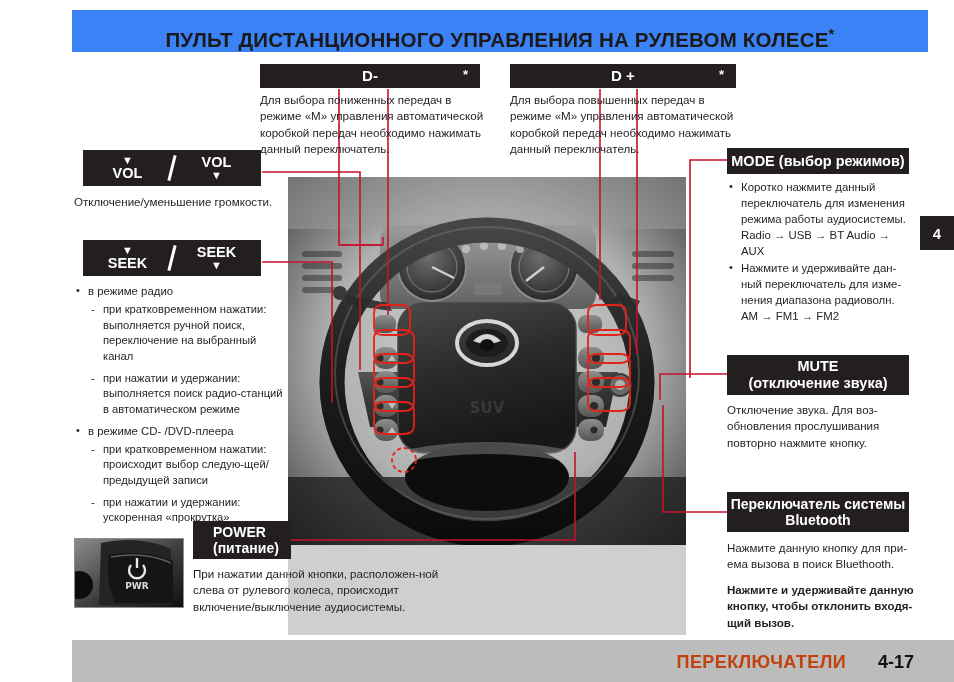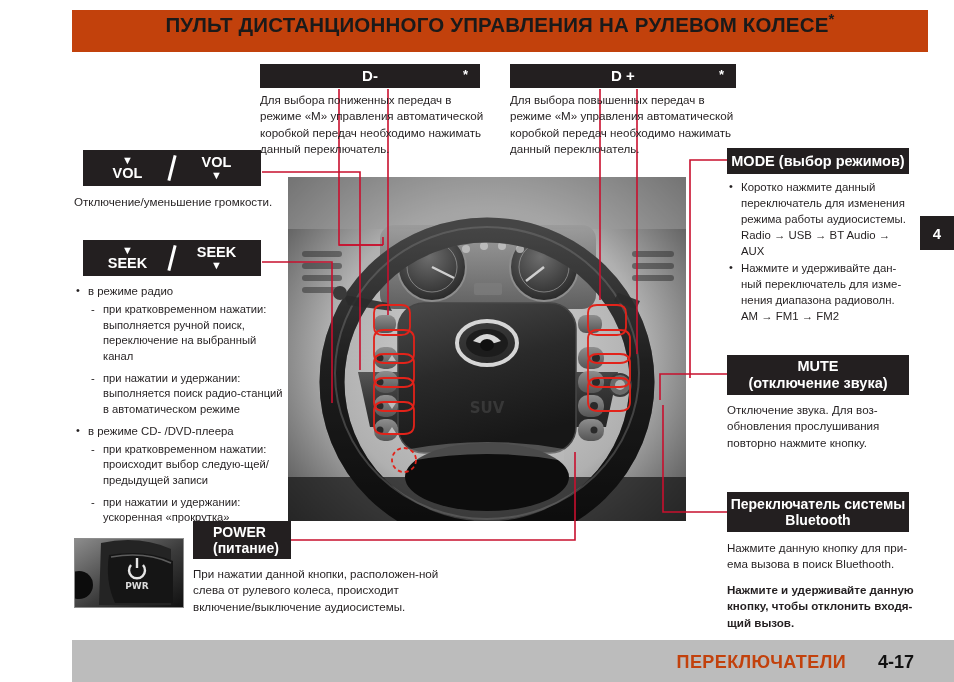--- a/index.html
+++ b/index.html
@@ -7,21 +7,21 @@
     width:954px;height:682px;background:#ffffff;
     font-family:"Liberation Sans","DejaVu Sans",sans-serif;
     position:relative;overflow:hidden;
     -webkit-font-smoothing:antialiased;
   }
   .page{position:absolute;inset:0;}
 
   
   .header-bar{
     position:absolute;left:72px;top:10px;width:856px;height:42px;
-    background:#c2410c;display:flex;align-items:flex-start;justify-content:center;
+    background:#3b82f6;display:flex;align-items:flex-end;justify-content:center;
   }
   .header-title{
     font-size:20.5px;font-weight:bold;color:#1a1a1a;letter-spacing:.2px;
     white-space:nowrap;
   }
   .header-title .ast{font-size:15px;vertical-align:super;}
 
   
   .footer-bar{
     position:absolute;left:72px;top:640px;width:882px;height:42px;
@@ -90,21 +90,21 @@
   }
   ul.dashes > li::before{
     content:"-";position:absolute;left:3px;top:0;font-size:11.2px;color:#231f20;
   }
   .sub-list{margin-left:14px;}
 
   .para{margin:0 0 9px 0;}
 
   
   .photo{
-    position:absolute;left:288px;top:177px;width:398px;height:344px;
+    position:absolute;left:288px;top:177px;width:398px;height:458px;
     overflow:hidden;background:#cfcfcf;
   }
   .photo svg{display:block;}
 
   
   .power-thumb{
     position:absolute;left:74px;top:538px;width:108px;height:68px;
     overflow:hidden;background:#0f766e;border:1px solid #8d8d8d;
   }
 

